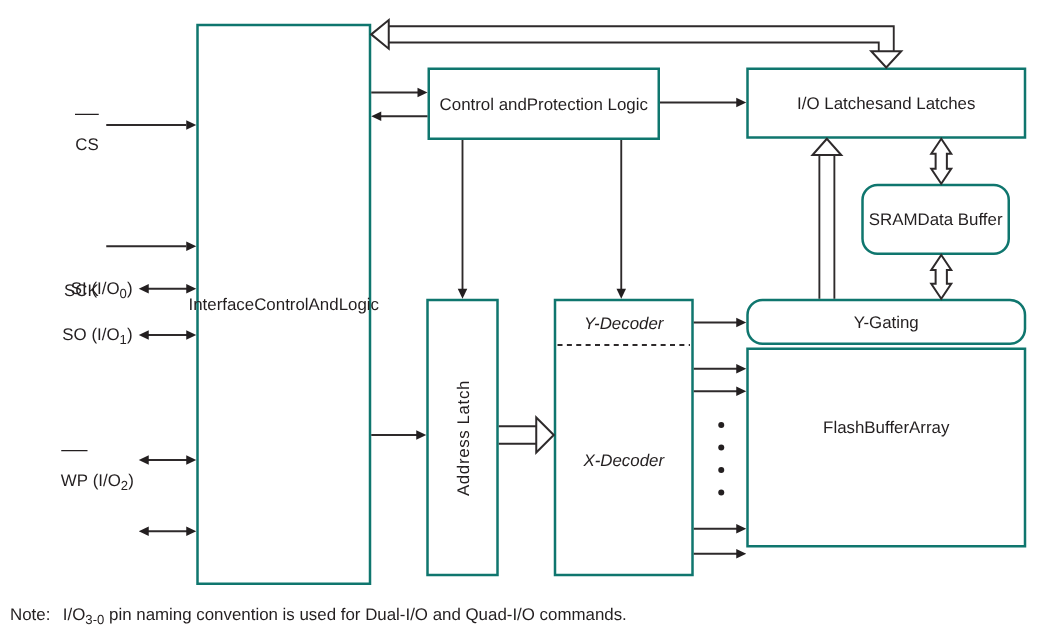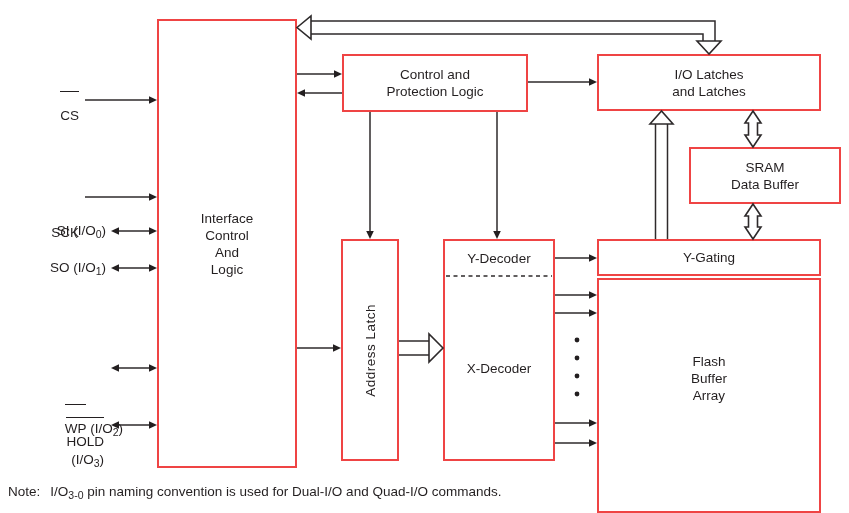--- a/index.html
+++ b/index.html
@@ -1,27 +1,27 @@
 <!DOCTYPE html>
 <html><head>
 <meta charset="utf-8">
 <style>
   html,body{margin:0;padding:0;background:#ffffff;}
   .canvas{
     position:relative;width:849px;height:513px;background:#ffffff;
     font-family:"Liberation Sans",sans-serif;color:#231f20;overflow:hidden;
   }
   .box{
-    position:absolute;border:2px solid #ef4444;background:#ffffff;
-    box-sizing:border-box;display:flex;flex-direction:column;
+    position:absolute;border:2px solid #0f766e;background:#ffffff;
+    box-sizing:border-box;display:flex;flex-direction:row;
     align-items:center;justify-content:center;text-align:center;
     font-size:13.5px;line-height:17px;
   }
   .vtext{writing-mode:vertical-rl;transform:rotate(180deg);letter-spacing:.5px;}
-  .declabel{position:absolute;left:0;right:0;text-align:center;}
+  .declabel{position:absolute;left:0;right:0;text-align:center;font-style:italic;}
   .pin{
     position:absolute;font-size:13.5px;line-height:16px;text-align:right;
     white-space:nowrap;
   }
   .ov{display:inline-block;border-top:1.6px solid #231f20;padding-top:16px;line-height:15px;}
   .sb{font-size:10.5px;vertical-align:-3px;letter-spacing:0;}
   .note{position:absolute;font-size:13.5px;}
   .note .gap{display:inline-block;width:10px;}
   svg.layer{position:absolute;left:0;top:0;pointer-events:none;}
   .ln{stroke:#2e2a2b;stroke-width:1.5;fill:none;}
@@ -44,30 +44,30 @@
   <div class="box" style="left:342px;top:54px;width:186px;height:58px;">
     <span>Control and</span>
     <span>Protection Logic</span>
   </div>
 
   <div class="box" style="left:597px;top:54px;width:224px;height:57px;">
     <span>I/O Latches</span>
     <span>and Latches</span>
   </div>
 
-  <div class="box" style="left:689px;top:147px;width:152px;height:57px;">
+  <div class="box" style="left:689px;top:147px;width:119px;height:57px;border-radius:13px;">
     <span>SRAM</span>
     <span>Data Buffer</span>
   </div>
 
-  <div class="box" style="left:597px;top:239px;width:224px;height:37px;">
+  <div class="box" style="left:597px;top:239px;width:224px;height:37px;border-radius:13px;">
     <span>Y-Gating</span>
   </div>
 
-  <div class="box" style="left:597px;top:278px;width:224px;height:235px;padding-bottom:34px;">
+  <div class="box" style="left:597px;top:278px;width:224px;height:160px;padding-bottom:34px;">
     <span>Flash</span>
     <span>Buffer</span>
     <span>Array</span>
   </div>
 
   <div class="box" style="left:341px;top:239px;width:58px;height:222px;">
     <span class="vtext">Address Latch</span>
   </div>
 
   <div class="box" style="left:443px;top:239px;width:112px;height:222px;">
@@ -84,28 +84,24 @@
   </div>
 
   <div class="pin" style="left:14px;top:223px;width:92px;">
     <span>SI (I/O</span><span class="sb">0</span><span>)</span>
   </div>
 
   <div class="pin" style="left:14px;top:260px;width:92px;">
     <span>SO (I/O</span><span class="sb">1</span><span>)</span>
   </div>
 
-  <div class="pin" style="left:30px;top:360px;width:93px;margin-top:44px;">
+  <div class="pin" style="left:14px;top:360px;width:93px;">
     <span class="ov">WP</span><span> (I/O</span><span class="sb">2</span><span>)</span>
   </div>
 
-  <div class="pin" style="left:14px;top:417px;width:90px;">
-    <div><span class="ov">HOLD</span></div>
-    <div style="line-height:19px;"><span>(I/O</span><span class="sb">3</span><span>)</span></div>
-  </div>
 
   <div class="note" style="left:8px;top:484px;">
     <span>Note:</span><span class="gap"></span><span>I/O</span><span class="sb">3-0</span><span> pin naming convention is used for Dual-I/O and Quad-I/O commands.</span>
   </div>
 
   <svg class="layer" width="849" height="513" viewBox="0 0 849 513">
 
     <g>
       <path class="ln" d="M311,21 H715 V41"></path>
       <path class="ln" d="M311,34 H703 V41"></path>

